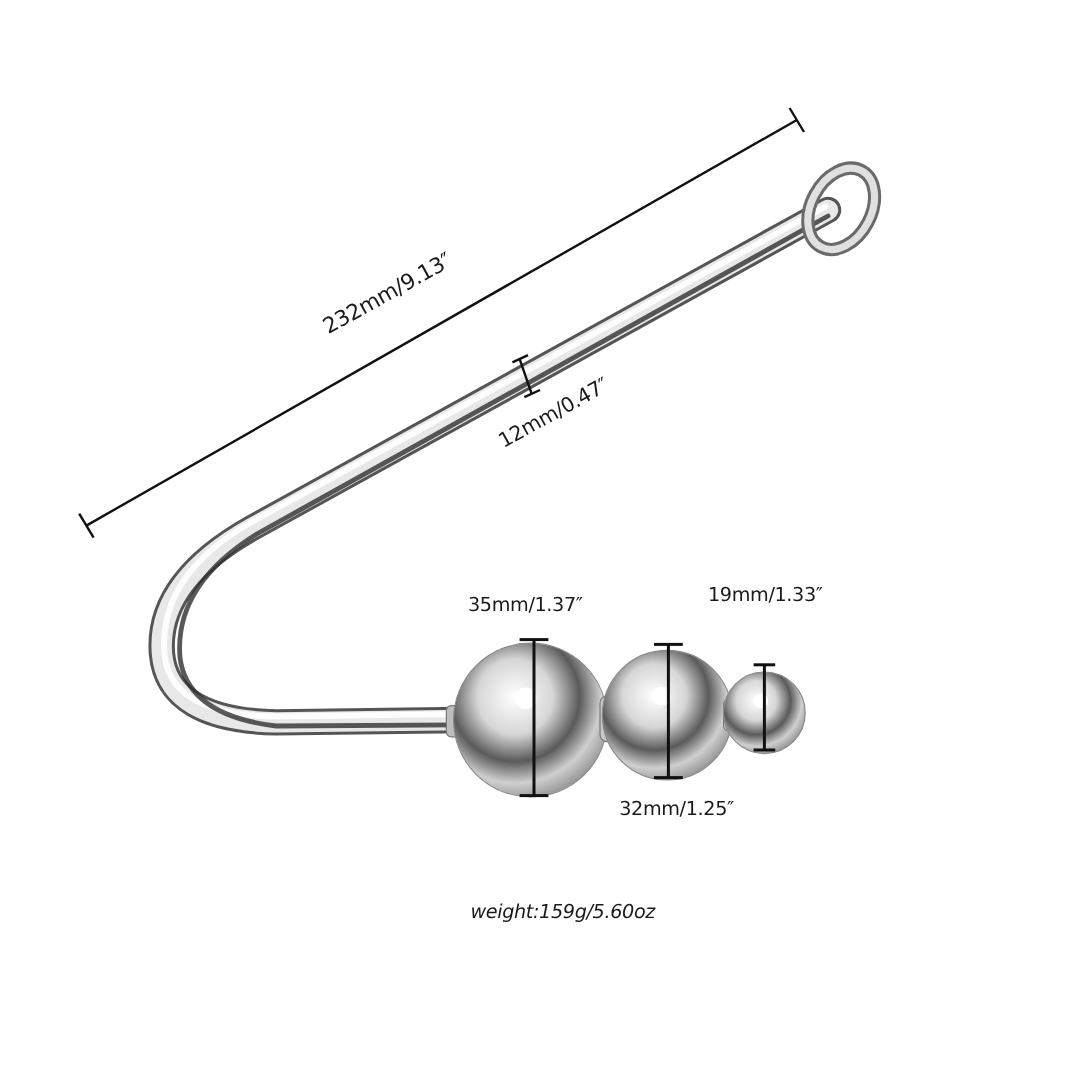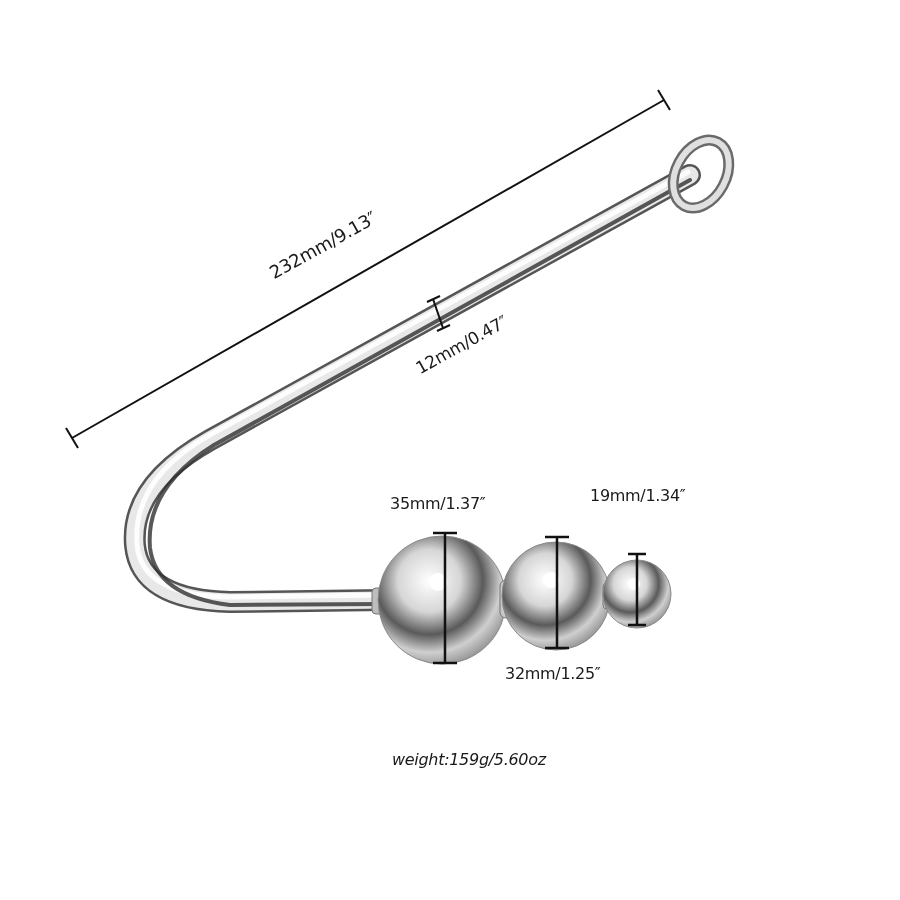--- a/index.html
+++ b/index.html
@@ -6,21 +6,21 @@
   body { width: 900px; height: 900px; position: relative; overflow: hidden;
          font-family: "DejaVu Sans", "Liberation Sans", sans-serif; }
   #canvas { position: absolute; left: 0; top: 0; width: 900px; height: 900px; }
   .label { position: absolute; color: #1a1a1a; font-size: 16px; white-space: nowrap;
            font-family: "DejaVu Sans", sans-serif; letter-spacing: -0.3px; }
   .rot { transform-origin: left bottom; }
   #lbl-length { left: 276px; top: 262px; transform: rotate(-29deg); font-size: 18px; }
   #lbl-dia { left: 422px; top: 358px; transform: rotate(-29deg); font-size: 17px; }
   #lbl-bead1 { left: 390px; top: 494px; }
   #lbl-bead3 { left: 590px; top: 486px; }
-  #lbl-bead2 { left: 505px; top: 664px; }
+  #lbl-bead2 { left: 516px; top: 664px; }
   #lbl-weight { left: 392px; top: 750px; font-style: italic; }
 </style>
 </head>
 <body>
 
 <svg id="canvas" viewBox="0 0 900 900" xmlns="http://www.w3.org/2000/svg">
   <defs>
     <linearGradient id="rodGrad" x1="0" y1="0" x2="0" y2="1">
       <stop offset="0" stop-color="#9a9a9a"></stop>
       <stop offset="0.2" stop-color="#f5f5f5"></stop>
@@ -95,15 +95,15 @@
   <g stroke="#111" stroke-width="2.5">
     <line x1="637" y1="554" x2="637" y2="625"></line>
     <line x1="628" y1="554" x2="646" y2="554"></line>
     <line x1="628" y1="625" x2="646" y2="625"></line>
   </g>
 </svg>
 
 <div id="lbl-length" class="label rot">232mm/9.13″</div>
 <div id="lbl-dia" class="label rot">12mm/0.47″</div>
 <div id="lbl-bead1" class="label">35mm/1.37″</div>
-<div id="lbl-bead3" class="label">19mm/1.34″</div>
+<div id="lbl-bead3" class="label">19mm/1.33″</div>
 <div id="lbl-bead2" class="label">32mm/1.25″</div>
 <div id="lbl-weight" class="label">weight:159g/5.60oz</div>
 
 </body></html>

